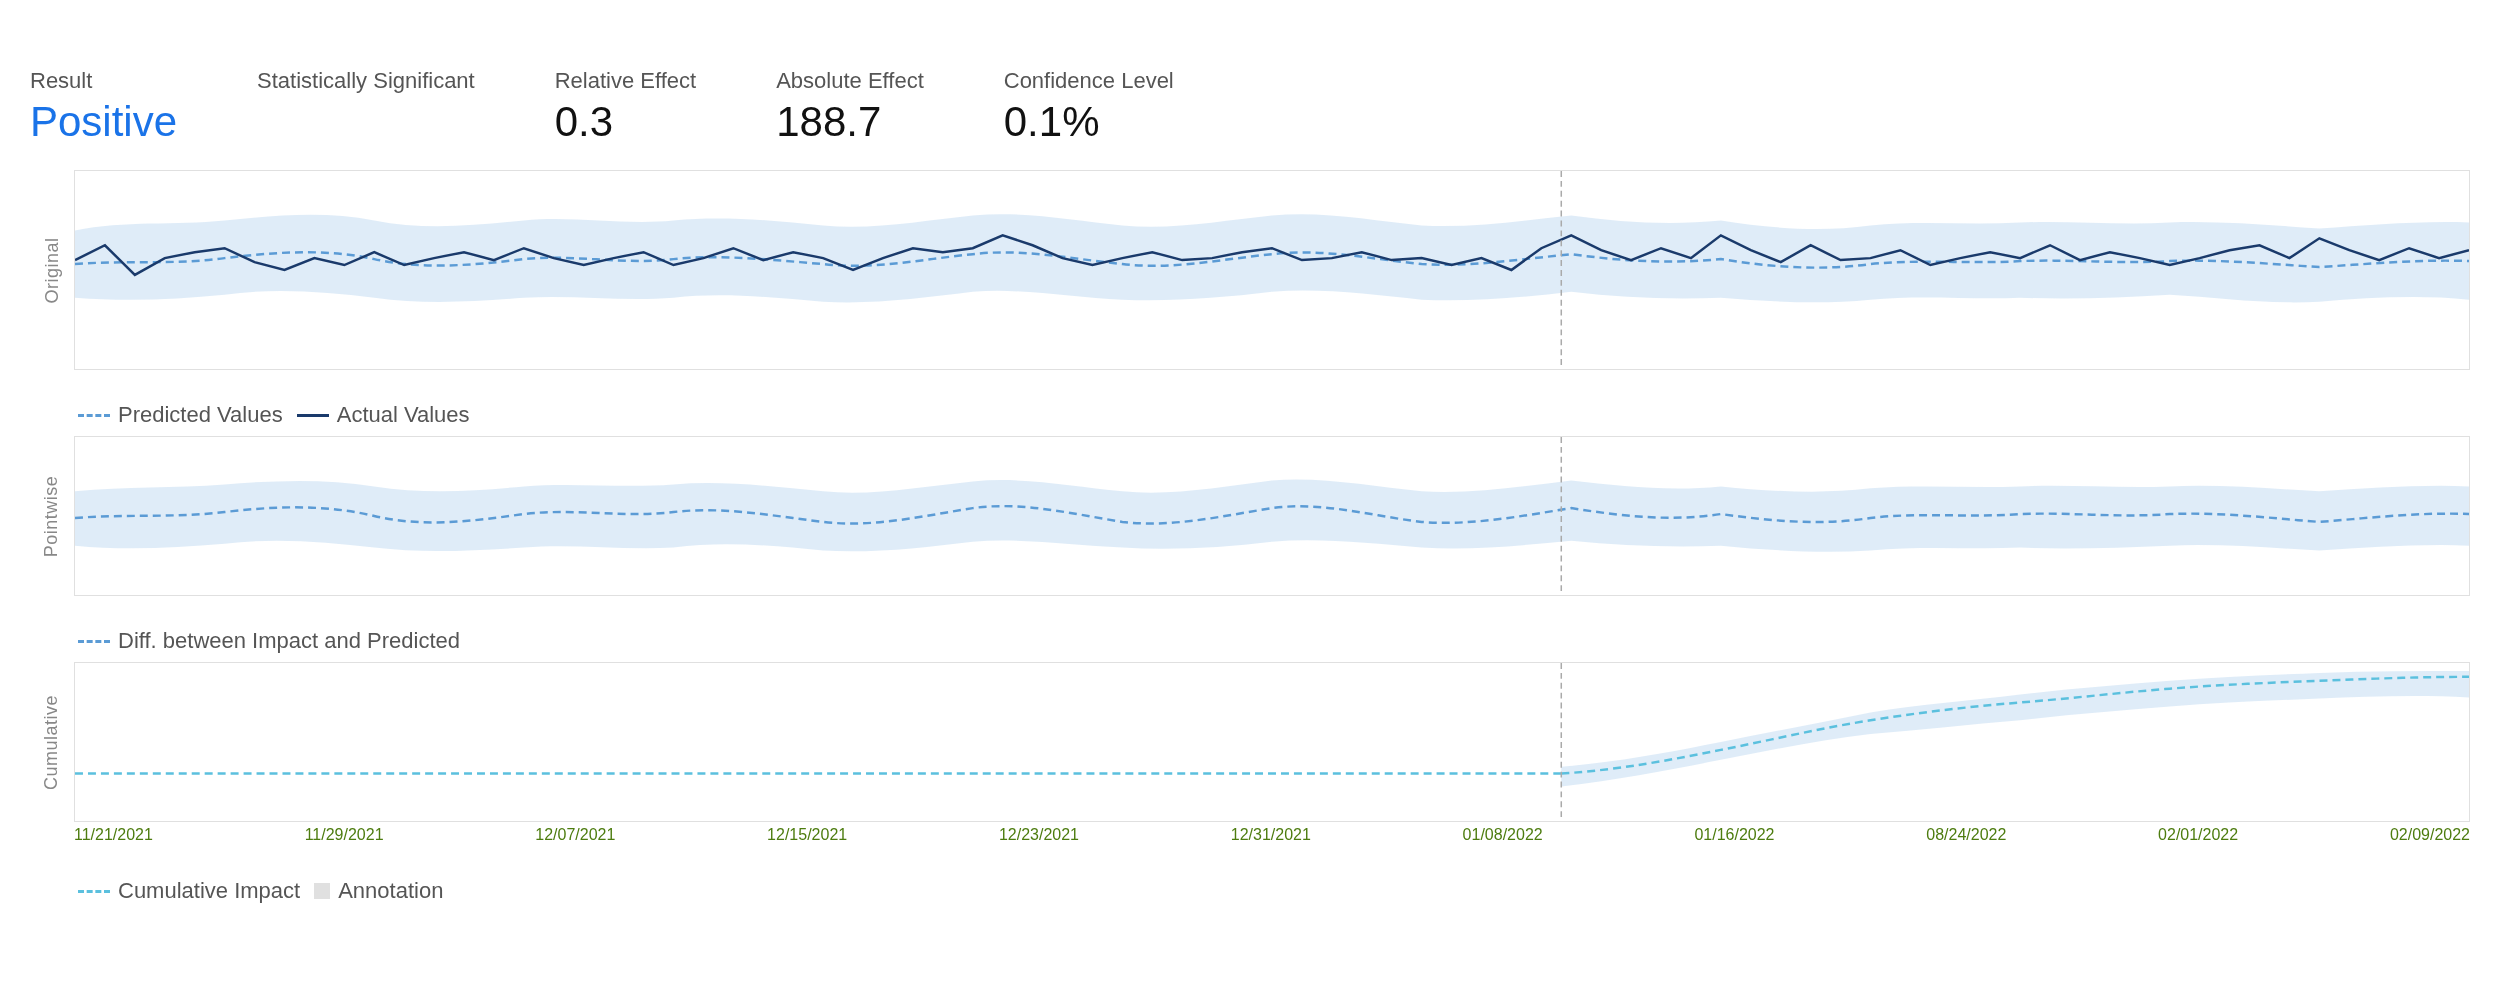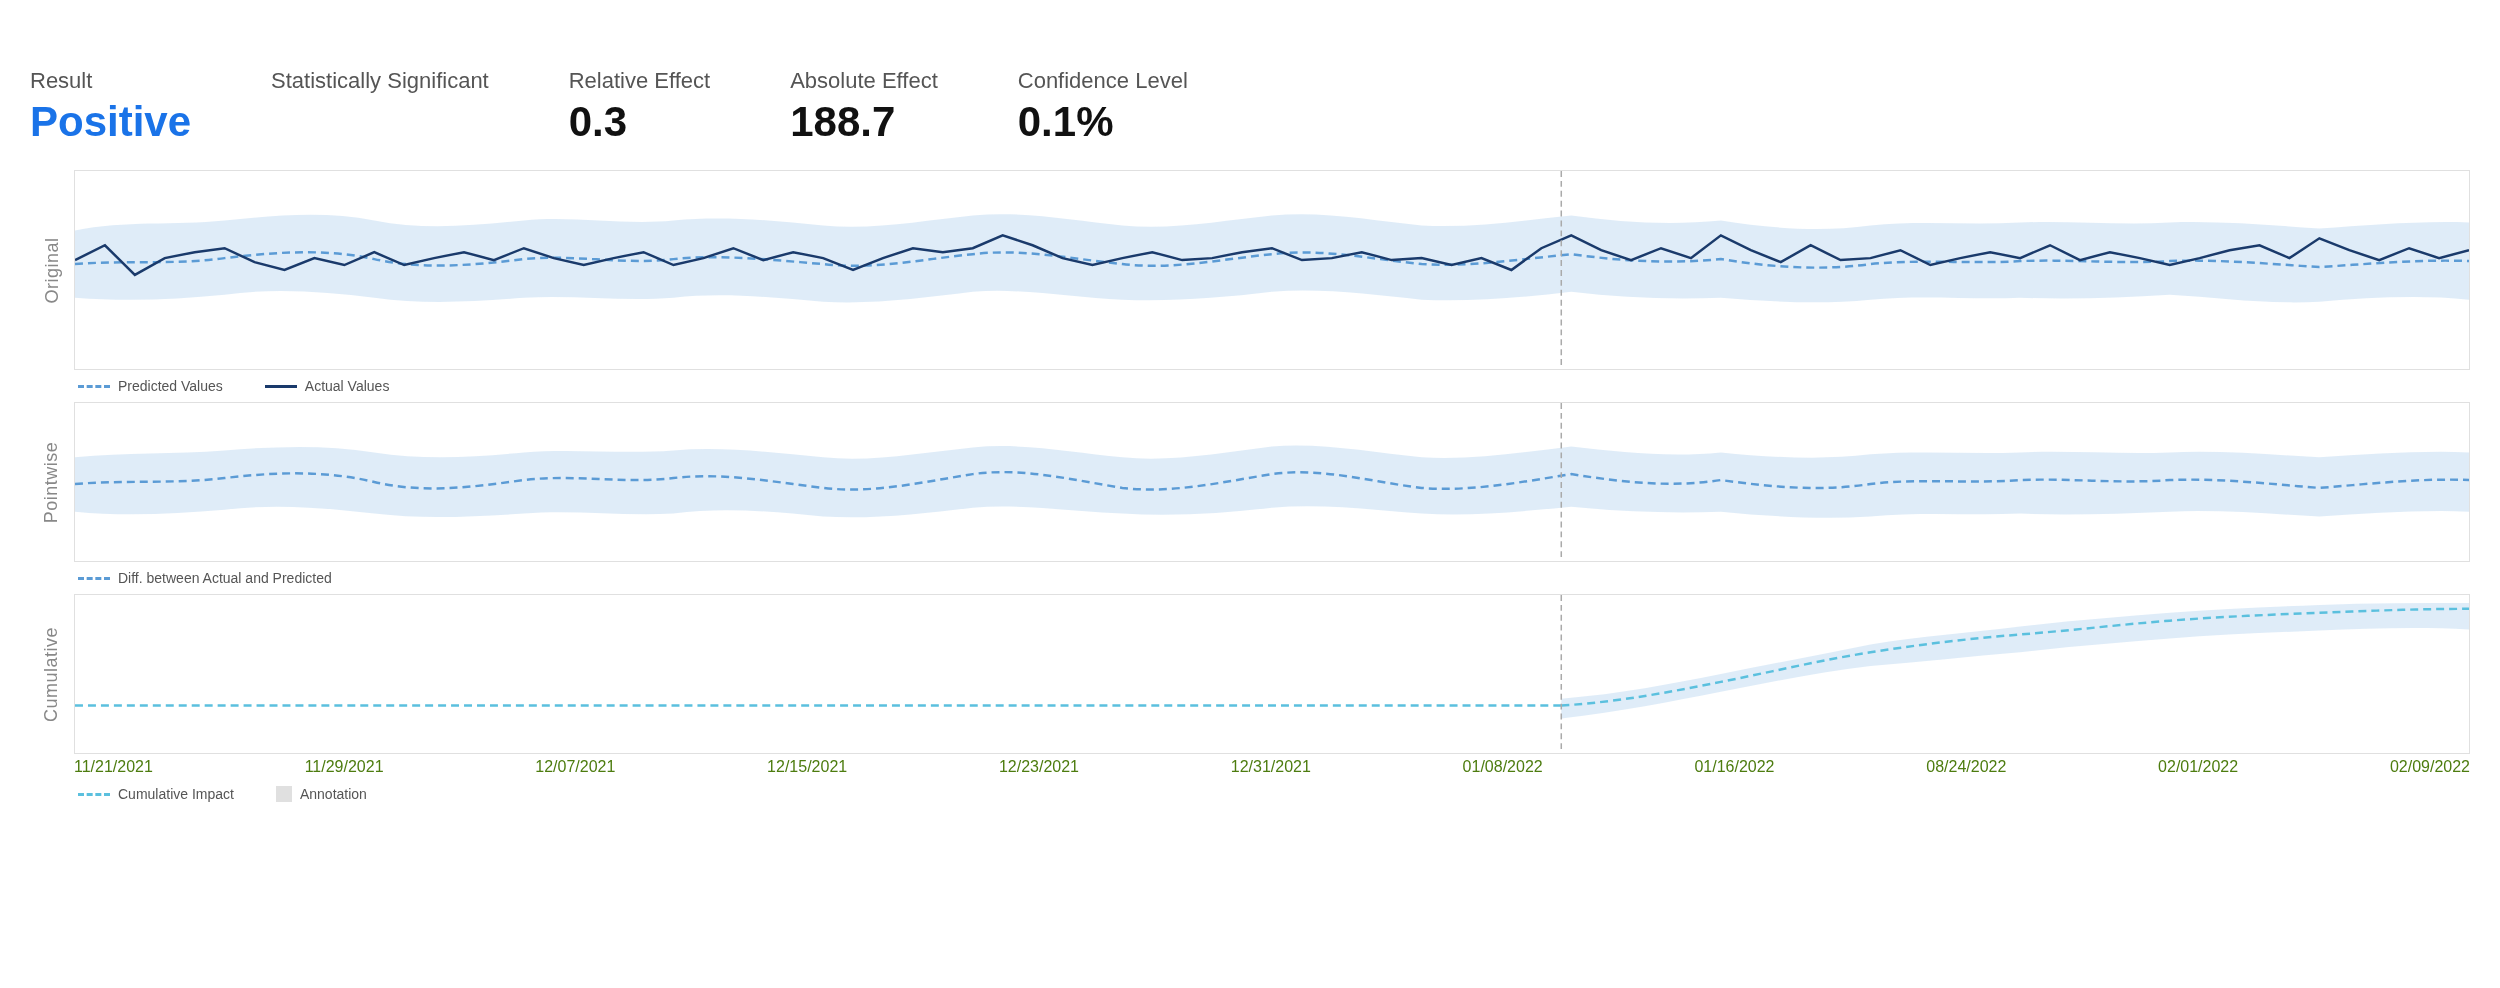--- a/index.html
+++ b/index.html
@@ -26,21 +26,21 @@
 
     .metric-label {
       font-size: 22px;
       color: #555;
       margin-bottom: 4px;
       margin-top: 48px;
     }
 
     .metric-value {
       font-size: 42px;
-      font-weight: 700;
+      font-weight: 400;
       color: #111;
     }
 
     .metric-value.positive { color: #1a73e8; }
     .metric-value.no { color: #f5a623; }
 
     .charts-container {
       display: flex;
       flex-direction: column;
       gap: 0px;
@@ -78,24 +78,25 @@
       overflow: hidden;
     }
 
     .chart-area.original { height: 200px; }
     .chart-area.pointwise { height: 160px; }
     .chart-area.cumulative { height: 160px; }
 
     .legend-row {
       display: flex;
       align-items: center;
-      gap: 42px;
+      gap: 14px;
       padding: 8px 0 8px 48px;
-      font-size: 14px;
+      font-size: 22px;
       color: #555;
+      margin-top: 24px;
     }
 
     .legend-item {
       display: flex;
       align-items: center;
       gap: 8px;
     }
 
     .legend-line {
       width: 32px;
@@ -221,21 +222,21 @@
         <path d="M0,82 C50,78 100,82 150,76 C200,70 250,68 300,80 C350,92 400,85 450,78 C500,72 550,82 600,76 C650,70 700,80 750,86 C800,92 850,80 900,72 C950,65 1000,78 1050,86 C1100,92 1150,80 1200,72 C1250,65 1300,80 1350,86 C1400,90 1450,80 1500,72 C1550,80 1600,86 1650,78 C1700,85 1750,90 1800,82 C1850,76 1900,82 1950,78 C2000,76 2050,82 2100,78 C2150,76 2200,82 2250,86 C2300,82 2350,76 2400,78" fill="none" stroke="#5b9bd5" stroke-width="2.5" stroke-dasharray="8,5"></path>
 
         <line x1="1490" y1="0" x2="1490" y2="160" stroke="#aaa" stroke-width="1.5" stroke-dasharray="6,4"></line>
       </svg>
     </div>
   </div>
 
   <div class="legend-row">
     <div class="legend-item">
       <div class="legend-line dashed-blue"></div>
-      <span>Diff. between Actual and Predicted</span>
+      <span>Diff. between Impact and Predicted</span>
     </div>
   </div>
 
   <div class="chart-row">
     <div class="chart-label-col">
       <span class="chart-label-rotated">Cumulative</span>
     </div>
     <div class="chart-area cumulative">
       <svg viewBox="0 0 2400 160" preserveAspectRatio="none">
 

